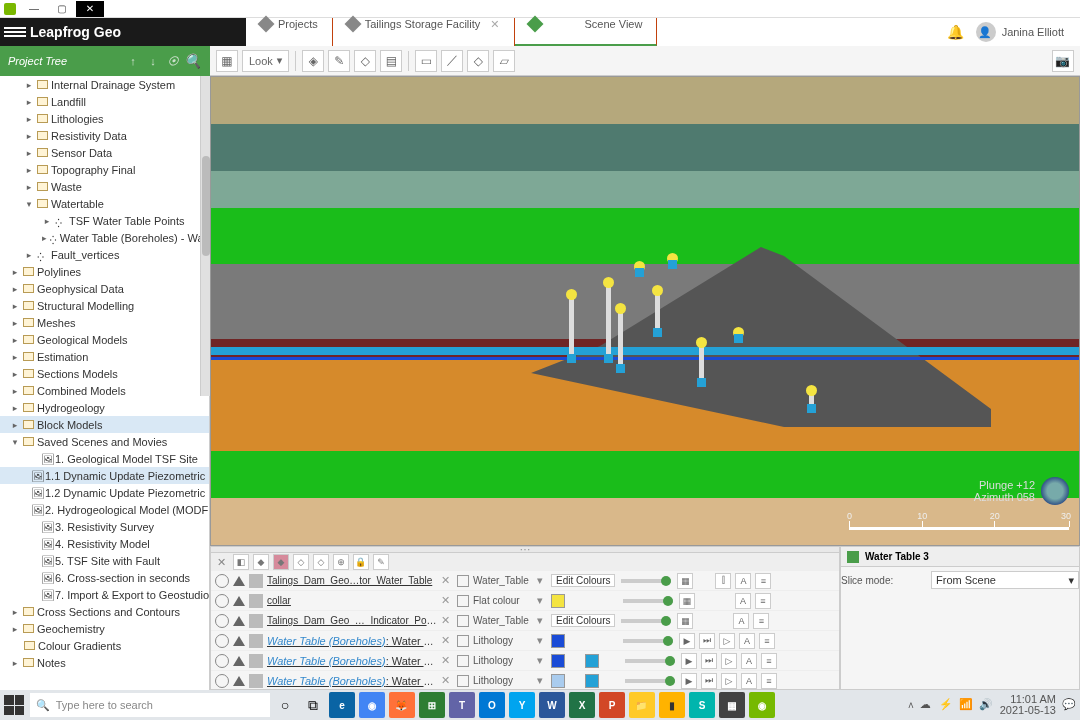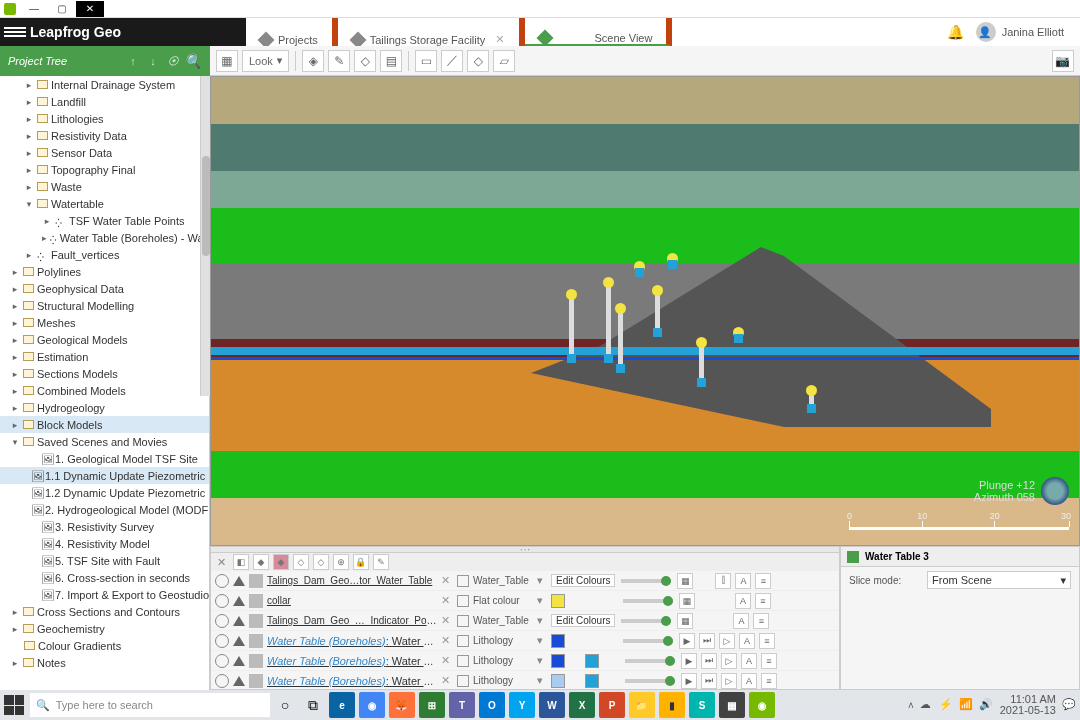--- a/index.html
+++ b/index.html
@@ -17,21 +17,21 @@
 .hamburger { width: 22px; height: 22px; margin: 0 4px; display: flex; flex-direction: column; justify-content: center; gap: 2px; }
 .hamburger span { height: 2px; background: #fff; }
 .appname { font-size: 14px; font-weight: bold; margin-right: 8px; }
 .play-btn { width: 28px; height: 22px; border: 1px solid #fff; display: flex; align-items: center; justify-content: center; margin-left: auto; margin-right: 2px; }
 .play-btn::after { content: ''; width: 0; height: 0; border-left: 8px solid #fff; border-top: 5px solid transparent; border-bottom: 5px solid transparent; }
 .chev-down { width: 24px; height: 22px; background: #fff; display: flex; align-items: center; justify-content: center; margin-right: 8px; }
 .chev-down::after { content: '▾'; color: #666; font-size: 10px; }
 
 
 .tabsbar { height: 28px; background: #fff; display: flex; align-items: center; position: absolute; top: 18px; left: 246px; right: 0; }
-.toptab { display: flex; align-items: flex-end; padding: 0 14px; height: 28px; color: #555; gap: 6px; border-right: 6px solid #c2410c; }
+.toptab { display: flex; align-items: flex-start; padding: 0 14px; height: 28px; color: #555; gap: 6px; border-right: 1px solid #c2410c; }
 .toptab.active { border-bottom: 2px solid #4a9d4a; gap: 44px; }
 .toptab .cube { width: 12px; height: 12px; background: #888; transform: rotate(45deg); }
 .toptab .cube.a { background: #4a9d4a; }
 .toptab .x { color: #aaa; margin-left: 4px; }
 .bell { margin-left: auto; margin-right: 12px; width: 16px; height: 16px; }
 .bell::before { content: '🔔'; color: #aaa; font-size: 14px; }
 .avatar { width: 20px; height: 20px; border-radius: 50%; background: #ccc; margin-right: 6px; display: flex; align-items: center; justify-content: center; }
 .avatar::before { content: '👤'; font-size: 11px; }
 .username { margin-right: 16px; color: #555; }
 
@@ -100,21 +100,21 @@
 .sp-header .xico { width: 12px; color: #888; }
 .sp-header .lbl { font-size: 10px; color: #555; flex: 1; }
 .sp-header .hbtn { width: 16px; height: 16px; border: 1px solid #ccc; background: #fff; font-size: 9px; display: flex; align-items: center; justify-content: center; color: #777; }
 .sp-header .hbtn.on { background: #d68a9b; }
 
 
 .props { position: absolute; right: 0; top: 546px; width: 240px; height: 144px; background: #f5f5f5; border: 1px solid #ccc; padding: 0; }
 .props .p-head { height: 20px; display: flex; align-items: center; padding: 0 6px; gap: 6px; background: #eee; border-bottom: 1px solid #ccc; }
 .props .p-head .cube { width: 12px; height: 12px; background: #4a9d4a; }
 .props .p-head .lbl { font-weight: bold; font-size: 10px; }
-.props .p-row { display: flex; align-items: center; padding: 4px 8px; gap: 8px; }
+.props .p-row { display: flex; align-items: center; padding: 4px 0; gap: 20px; }
 .props .p-row .lbl { width: 70px; font-size: 10px; color: #555; }
 .props .p-row .sel { flex: 1; height: 18px; border: 1px solid #ccc; background: #fff; display: flex; align-items: center; padding: 0 4px; font-size: 10px; color: #333; justify-content: space-between; }
 
 
 .taskbar { position: absolute; left: 0; right: 0; bottom: 0; height: 30px; background: #e2e6ea; display: flex; align-items: center; padding: 0 4px; gap: 2px; }
 .start { width: 20px; height: 20px; display: grid; grid-template: repeat(2, 1fr) / repeat(2, 1fr); gap: 1px; }
 .start span { background: #333; }
 .search-box { width: 240px; height: 24px; background: #fff; display: flex; align-items: center; padding: 0 6px; gap: 6px; color: #888; margin-left: 4px; }
 .tb-icon { width: 26px; height: 26px; display: flex; align-items: center; justify-content: center; font-size: 14px; }
 .tb-app { width: 26px; height: 26px; margin: 0 1px; border-radius: 2px; display: flex; align-items: center; justify-content: center; font-size: 10px; font-weight: bold; color: #fff; }

